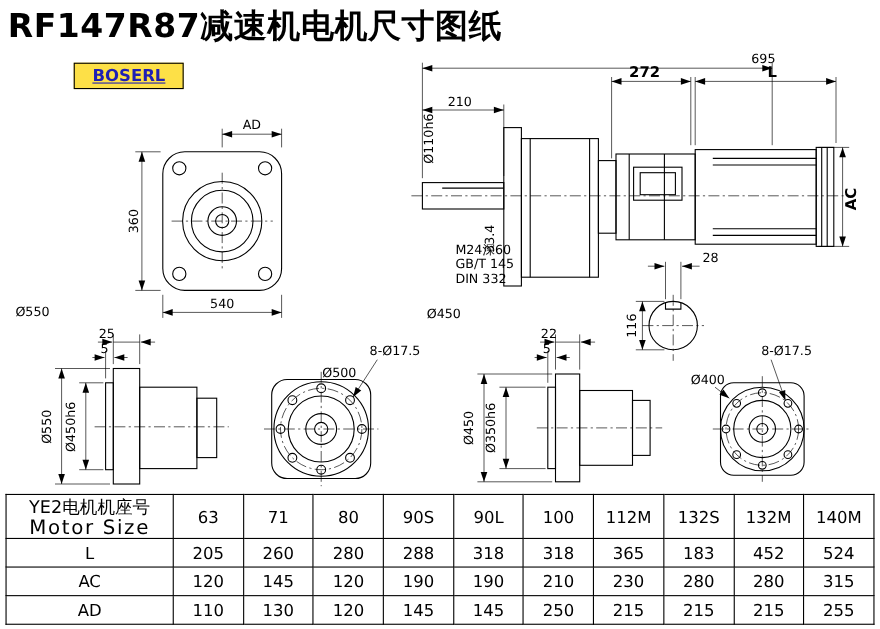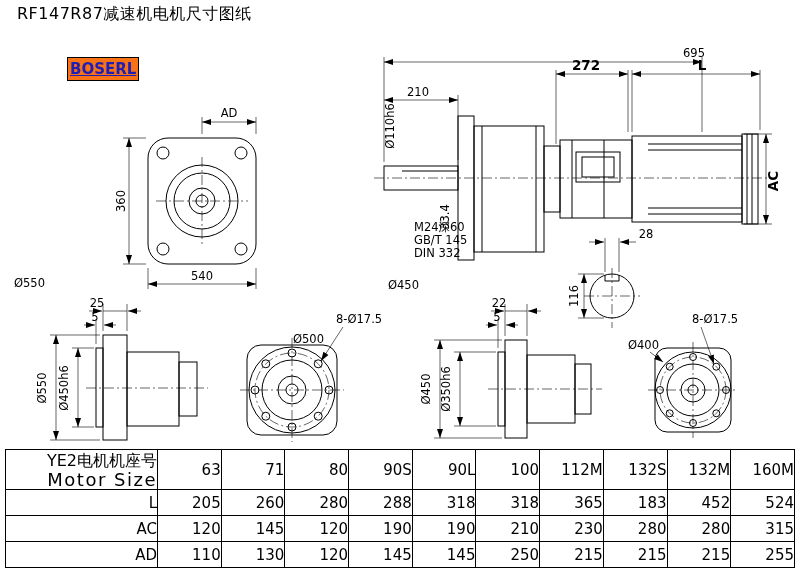--- a/index.html
+++ b/index.html
@@ -1,30 +1,30 @@
 <!DOCTYPE html>
 <html><head>
 <meta charset="utf-8">
 <style>
   *{box-sizing:border-box;margin:0;padding:0}
   html,body{background:#fff}
   body{width:800px;height:572px;position:relative;overflow:hidden;
        font-family:"DejaVu Sans",sans-serif;color:#000}
   .page{position:relative;width:800px;height:572px;background:#fff}
-  .title{position:absolute;left:17px;top:4px;font-size:16px;font-weight:normal;letter-spacing:.5px;white-space:nowrap}
-  .logo{position:absolute;left:67px;top:57px;border:1px solid #000;padding:2px 2px;
-        font-size:15px;font-weight:bold;color:#1f1fb4;text-decoration:underline;background:#f97316}
+  .title{position:absolute;left:7px;top:4px;font-size:30px;font-weight:bold;letter-spacing:.5px;white-space:nowrap}
+  .logo{position:absolute;left:67px;top:57px;border:1px solid #000;padding:2px 16px;
+        font-size:15px;font-weight:bold;color:#1f1fb4;text-decoration:underline;background:#fde047}
   svg.drawing{position:absolute;left:0;top:40px}
   svg .dt{font-size:11.5px;font-family:"DejaVu Sans",sans-serif;fill:#000;stroke:none;text-anchor:middle}
   svg .dts{text-anchor:start}
   svg .big{font-size:13.5px;font-weight:bold}
   svg .thin{stroke-width:.6}
   svg .cl{stroke-dasharray:10 3 2 3;stroke-width:.6}
   table.size{position:absolute;left:5px;top:449px;width:790px;border-collapse:collapse;
-             table-layout:fixed;font-size:15px;text-align:right;background:#fff}
+             table-layout:fixed;font-size:15px;text-align:center;background:#fff}
   table.size th,table.size td{border:1px solid #000;padding:0;height:26px;font-weight:normal}
   table.size tr.hrow th{height:40px}
   table.size col.c0{width:152px}
   .hc1{font-size:16px;line-height:19px}
   .hc1 .l2{letter-spacing:1.5px;font-size:18px}
 </style>
 </head>
 <body>
 
 <div class="page">
@@ -279,21 +279,21 @@
         </th>
         <th>63</th>
         <th>71</th>
         <th>80</th>
         <th>90S</th>
         <th>90L</th>
         <th>100</th>
         <th>112M</th>
         <th>132S</th>
         <th>132M</th>
-        <th>160M</th>
+        <th>140M</th>
       </tr>
       <tr>
         <td>L</td>
         <td>205</td>
         <td>260</td>
         <td>280</td>
         <td>288</td>
         <td>318</td>
         <td>318</td>
         <td>365</td>

